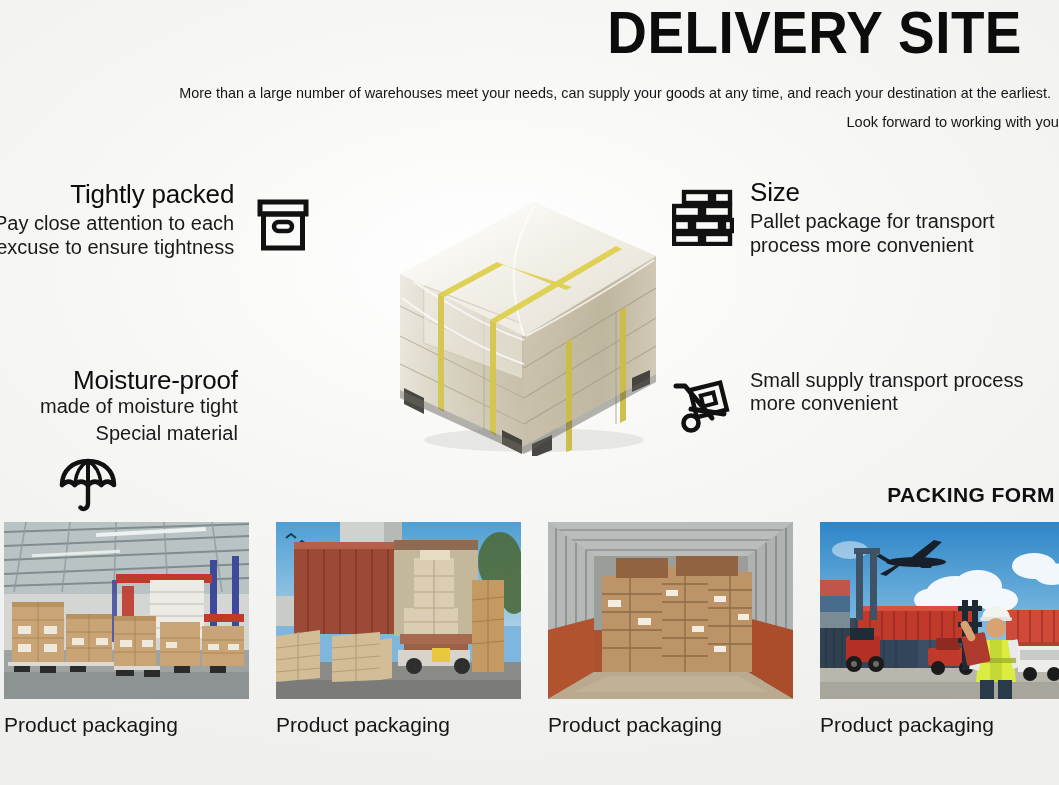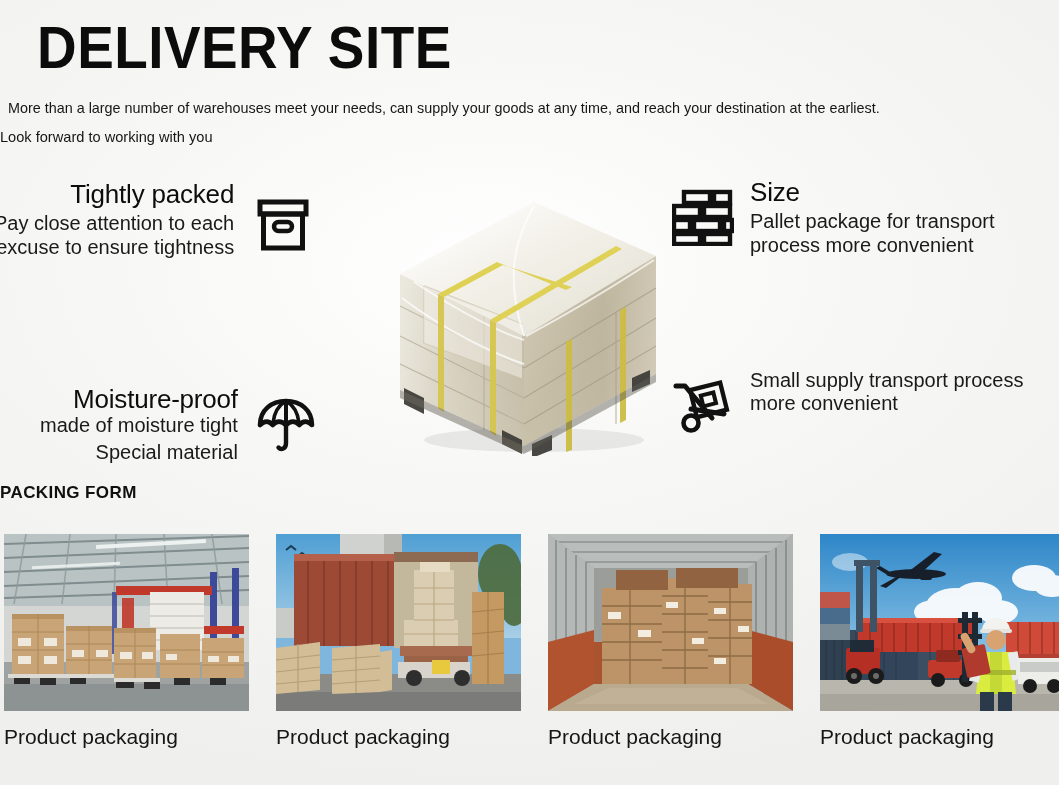--- a/index.html
+++ b/index.html
@@ -20,21 +20,21 @@
   .page {
     position: relative;
     width: 1059px;
     height: 785px;
     background:
       radial-gradient(ellipse 900px 520px at 46% 34%, #ffffff 0%, #f6f6f4 48%, #efefed 100%);
     overflow: hidden;
   }
 
   
-  .header { text-align: left; padding-top: 17px; }
+  .header { text-align: right; padding-top: 2px; }
 
   .title {
     font-family: "Liberation Sans Narrow", "Liberation Sans", sans-serif;
     font-weight: bold;
     font-size: 59px;
     letter-spacing: 0.5px;
     line-height: 1.06;
     transform: scaleX(0.93);
     color: #0c0c0c;
   }
@@ -88,52 +88,52 @@
     justify-content: center;
   }
 
   
   #feature-tightly-packed { left: -6px;  top: 180px; }
   #feature-tightly-packed .f-icon { margin-left: 18px; margin-top: 14px; }
 
   #feature-size           { left: 672px; top: 178px; }
   #feature-size .f-icon   { margin-right: 16px; margin-top: 10px; }
 
-  #feature-moisture-proof { left: 40px;  top: 385px; }
+  #feature-moisture-proof { left: 40px;  top: 366px; flex-direction: column; }
   #feature-moisture-proof .f-icon { margin-left: 18px; margin-top: 12px; }
 
   #feature-easy-transport { left: 672px; top: 366px; }
   #feature-easy-transport .f-icon { margin-right: 14px; margin-top: 10px; }
 
   
   .pallet-wrap {
     position: absolute;
     left: 384px;
     top: 178px;
     width: 282px;
     height: 278px;
   }
 
   
   .packing-form-label {
     position: absolute;
     left: 0; right: 4px;
     top: 483px;
-    text-align: left;
-    font-size: 17px;
+    text-align: right;
+    font-size: 21px;
     font-weight: bold;
     letter-spacing: 0.4px;
     color: #101010;
   }
 
   
   .gallery {
     position: absolute;
     left: 0;
-    top: 532px;
+    top: 520px;
     width: 1059px;
     display: flex;
     gap: 27px;
     padding: 2px 4px;
   }
   .gallery-item { width: 245px; }
   .thumb {
     width: 245px;
     height: 177px;
     overflow: hidden;

